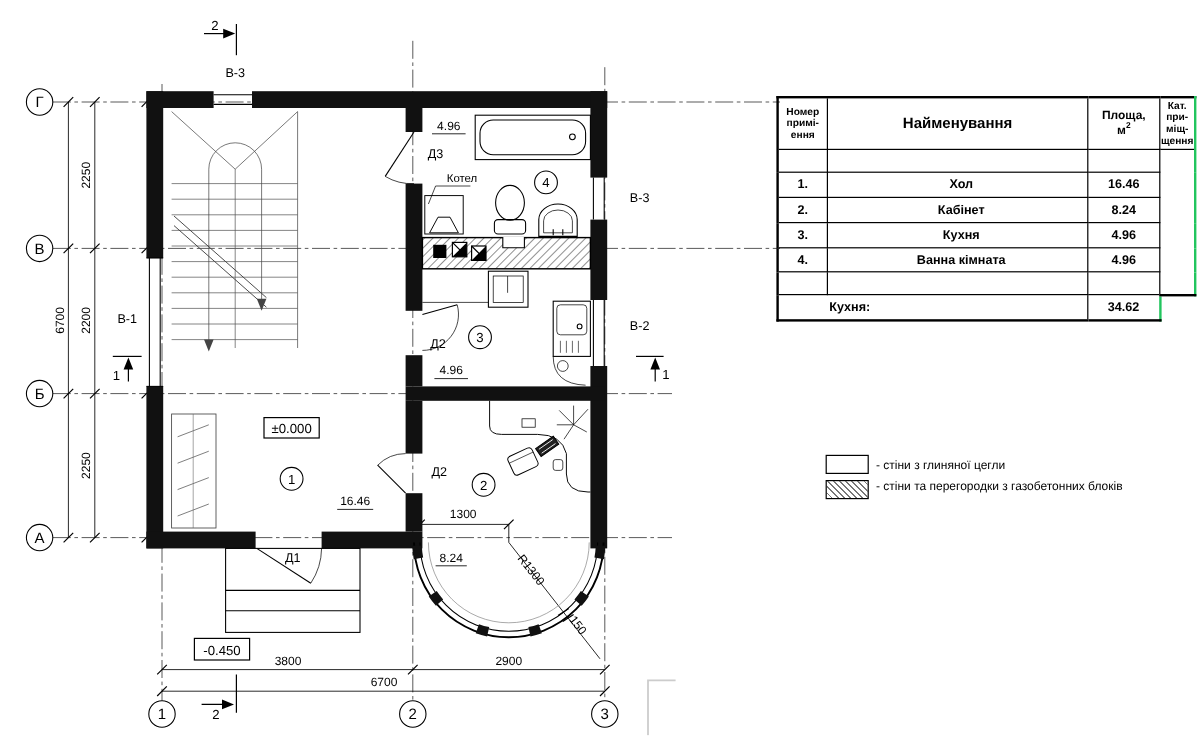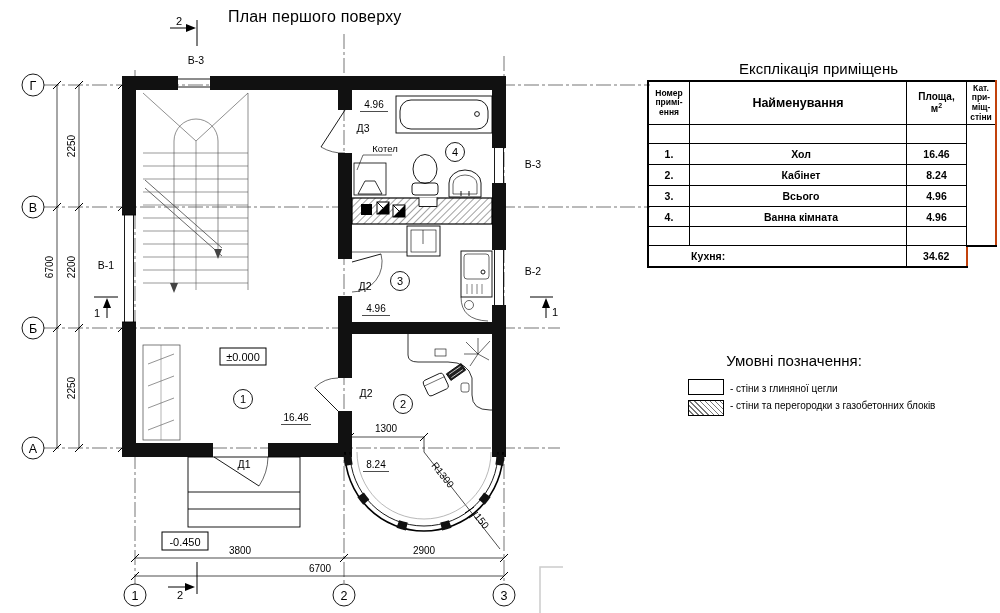--- a/index.html
+++ b/index.html
@@ -5,21 +5,21 @@
   html,body{margin:0;padding:0;background:#fff;}
   #canvas{position:relative;width:1000px;height:613px;background:#fff;overflow:hidden;
           font-family:"Liberation Sans", sans-serif;color:#000;}
   svg text{font-family:"Liberation Sans", sans-serif;fill:#000;}
   .abs{position:absolute;}
   #plan-title{left:228px;top:8px;font-size:16px;letter-spacing:.2px;}
   #table-title{left:647px;top:60px;width:343px;text-align:center;font-size:15px;}
   #expl-table{position:absolute;left:647px;top:80px;border-collapse:collapse;table-layout:fixed;}
   #expl-table td,#expl-table th{border:1px solid #000;padding:0;margin:0;font-weight:bold;
       vertical-align:middle;text-align:center;overflow:hidden;}
-  #expl-table .outL{border-left:2px solid #000;} #expl-table .outR{border-right:2px solid #c2410c;}
+  #expl-table .outL{border-left:2px solid #000;} #expl-table .outR{border-right:2px solid #22c55e;}
   #expl-table .outT{border-top:2px solid #000;} #expl-table .outB{border-bottom:2px solid #000;}
   .hdr-small{font-size:8.5px;line-height:1.12;}
   .hdr-name{font-size:12.5px;}
   .hdr-area{font-size:10px;line-height:1.15;}
   .cell{font-size:10.5px;}
   .cell-name{text-align:right;padding-left:6px !important;}
   #legend-title{left:644px;top:352px;width:300px;text-align:center;font-size:15px;}
   .legend-swatch{position:absolute;left:688px;width:34px;height:14px;border:1.6px solid #000;background:#fff;}
   .legend-swatch.hatched{background:repeating-linear-gradient(45deg,#fff 0px,#fff 2.6px,#777 2.6px,#777 3.6px);}
   .legend-text{position:absolute;left:730px;font-size:10px;}
@@ -361,81 +361,78 @@
     <g font-size="11" text-anchor="middle">
       <text x="179" y="25">2</text>
       <text x="180" y="599">2</text>
       <text x="97" y="317">1</text>
       <text x="555" y="316">1</text>
     </g>
 
     <polyline points="563,567 540,567 540,613" fill="none" stroke="#cccccc" stroke-width="1.5"></polyline>
   </svg>
 
-  <div class="abs" id="plan-title">План першого поверху</div>
-
-  <div class="abs" id="table-title">Експлікація приміщень</div>
+
 
   <table id="expl-table">
     <tbody>
         <tr>
       <th class="hdr-small outL outT" style="width:40px;height:42px;">
         <div>Номер</div>
         <div>примі-</div>
         <div>ення</div>
       </th>
       <th class="hdr-name outT" style="width:216px;">Найменування</th>
       <th class="hdr-area outT" style="width:59px;margin-top:29px;">
         <div>Площа,</div>
         <div><span>м</span><sup style="font-size:7px;">2</sup></div>
       </th>
       <th class="hdr-small outT outR" style="width:28px;">
         <div>Кат.</div>
         <div>при-</div>
         <div>міщ-</div>
-        <div>стіни</div>
+        <div>щення</div>
       </th>
     </tr>
     <tr>
       <td class="cell outL" style="height:18px;"></td>
           <td class="cell"></td>
           <td class="cell"></td>
       <td class="outR outB" rowspan="6"></td>
     </tr>
     <tr>
       <td class="cell outL" style="height:20px;">1.</td>
       <td class="cell cell-name">Хол</td>
       <td class="cell">16.46</td>
     </tr>
     <tr>
       <td class="cell outL" style="height:20px;">2.</td>
       <td class="cell cell-name">Кабінет</td>
       <td class="cell">8.24</td>
     </tr>
     <tr>
       <td class="cell outL" style="height:20px;">3.</td>
-      <td class="cell cell-name">Всього</td>
+      <td class="cell cell-name">Кухня</td>
       <td class="cell">4.96</td>
     </tr>
     <tr>
       <td class="cell outL" style="height:19px;">4.</td>
       <td class="cell cell-name">Ванна кімната</td>
       <td class="cell">4.96</td>
     </tr>
     <tr>
       <td class="cell outL" style="height:18px;"></td>
           <td class="cell"></td>
           <td class="cell"></td>
     </tr>
     <tr>
       <td class="cell outL outB" colspan="2" style="height:20px;text-align:left;padding-left:42px;">Кухня:</td>
       <td class="cell outB outR">34.62</td>
     </tr>
   </tbody>
     </table>
 
-  <div class="abs" id="legend-title">Умовні позначення:</div>
   <div class="legend-swatch" style="top:379px;"></div>
   <div class="legend-text" style="top:400px;">- стіни та перегородки з газобетонних блоків</div>
   <div class="legend-swatch hatched" style="top:400px;"></div>
   <div class="legend-text" style="top:383px;">- стіни з глиняної цегли</div>
 
 </div>
 
 </body></html>

